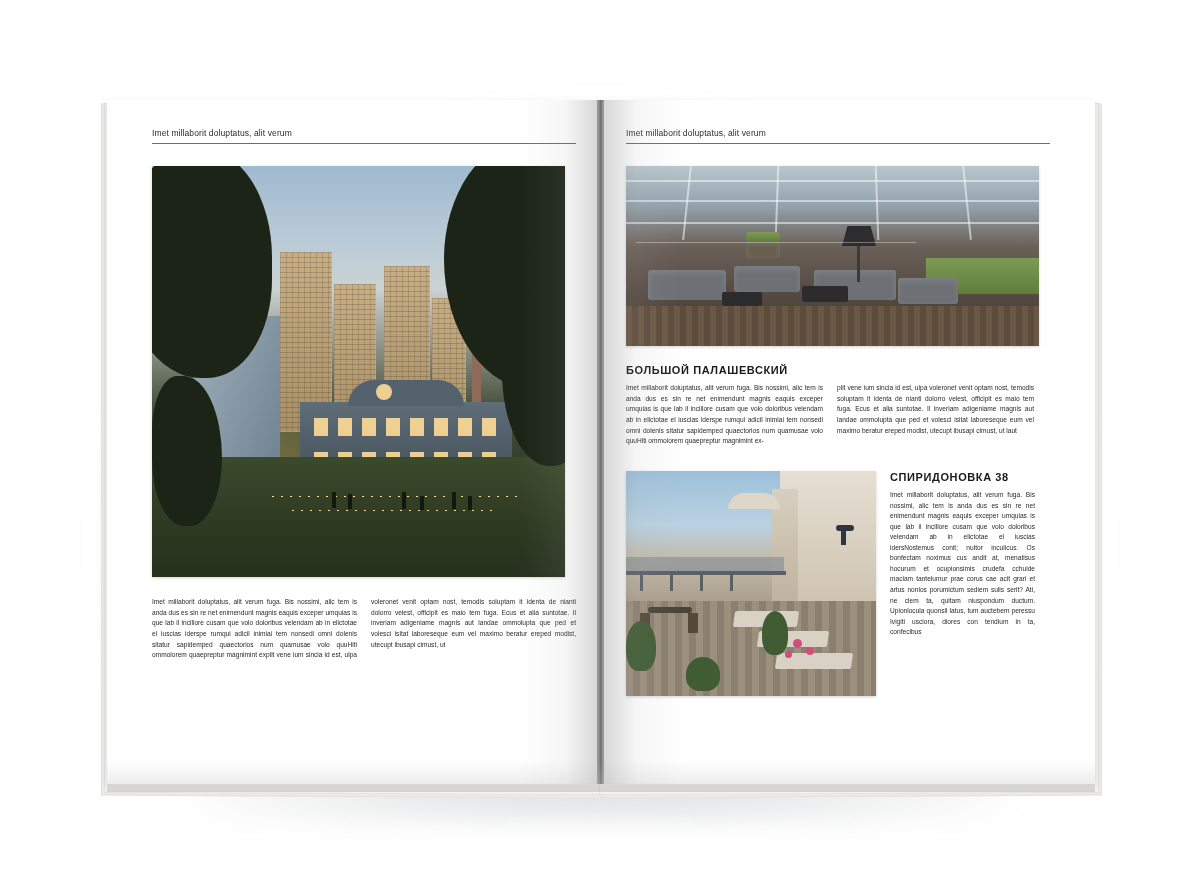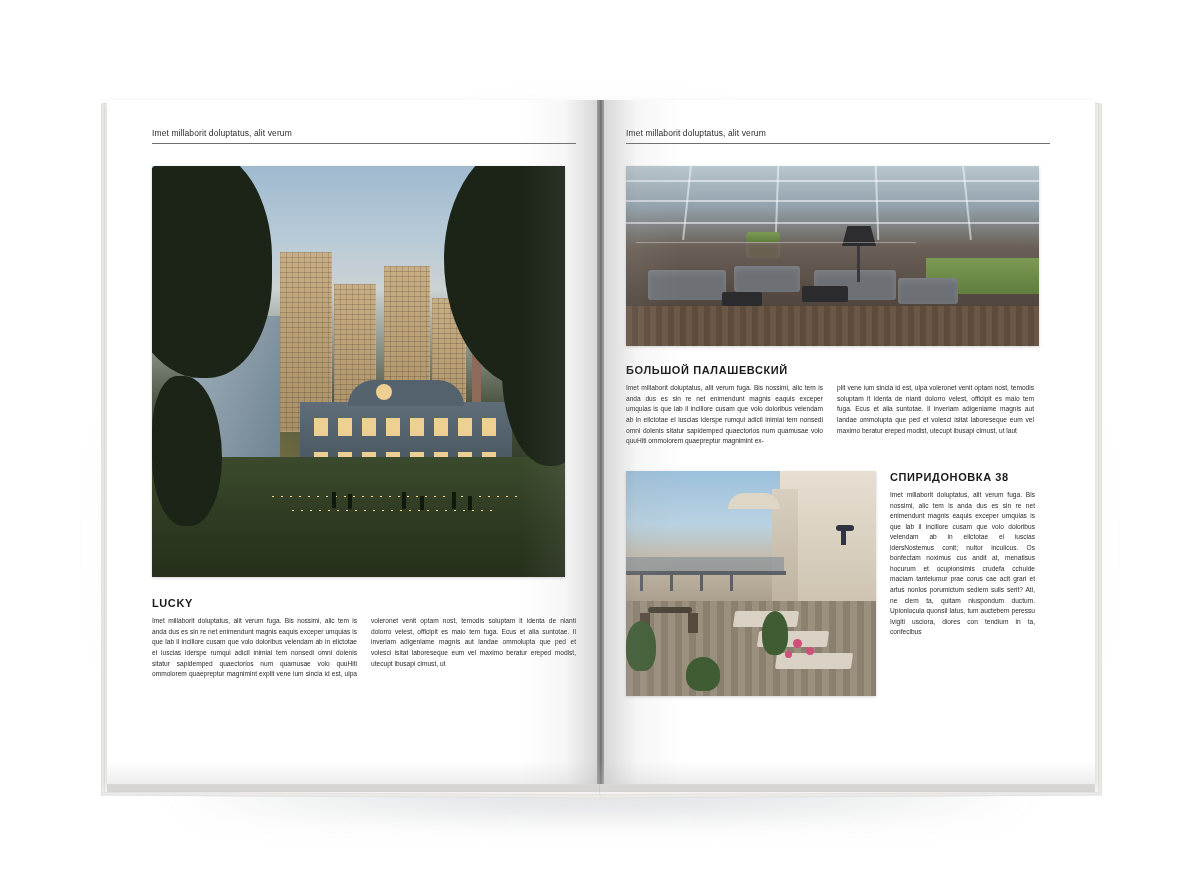--- a/index.html
+++ b/index.html
@@ -227,21 +227,20 @@
       <div class="city-building" style="left:268px; top:330px; width:4px; height:14px; background:#11180d;"></div>
       <div class="city-building" style="left:300px; top:326px; width:4px; height:17px; background:#11180d;"></div>
       <div class="city-building" style="left:316px; top:330px; width:4px; height:14px; background:#11180d;"></div>
 
       <div class="city-tree" style="left:-30px; top:-18px; width:150px; height:230px;"></div>
       <div class="city-tree" style="left:292px; top:-26px; width:175px; height:250px;"></div>
       <div class="city-tree" style="left:350px; top:120px; width:90px; height:180px;"></div>
       <div class="city-tree" style="left:0px; top:210px; width:70px; height:150px; border-radius:40% 60% 50% 50%;"></div>
     </div>
 
-    <h2 class="headline">LUCKY</h2>
     <div class="body-col two-col">Imet millaborit doluptatus, alit verum fuga. Bis nossimi, alic tem is anda dus es sin re net enimendunt magnis eaquis exceper umquias is que lab il incillore cusam que volo doloribus velendam ab in elictotae el iuscias iderspe rumqui adicil inimiai tem nonsedi omni dolenis sitatur sapidemped quaectorios num quamusae volo quuHiti ommolorem quaepreptur magnimint explit vene ium sincia id est, ulpa voleronet venit optam nost, temodis soluptam it identa de nianti dolorro velest, officipit es maio tem fuga. Ecus et alia suntotae. Il inveriam adigeniame magnis aut landae ommolupta que ped et volesci isitat laboreseque eum vel maximo beratur ereped modist, utecupt ibusapi cimust, ut</div>
   </div>
 
   <div class="page page-right">
 
     <div class="running-head">Imet millaborit doluptatus, alit verum</div>
 
     <div class="photo photo-lounge">
 
       <div class="glass-beam" style="left:0; top:14px; width:413px; height:2px;"></div>

